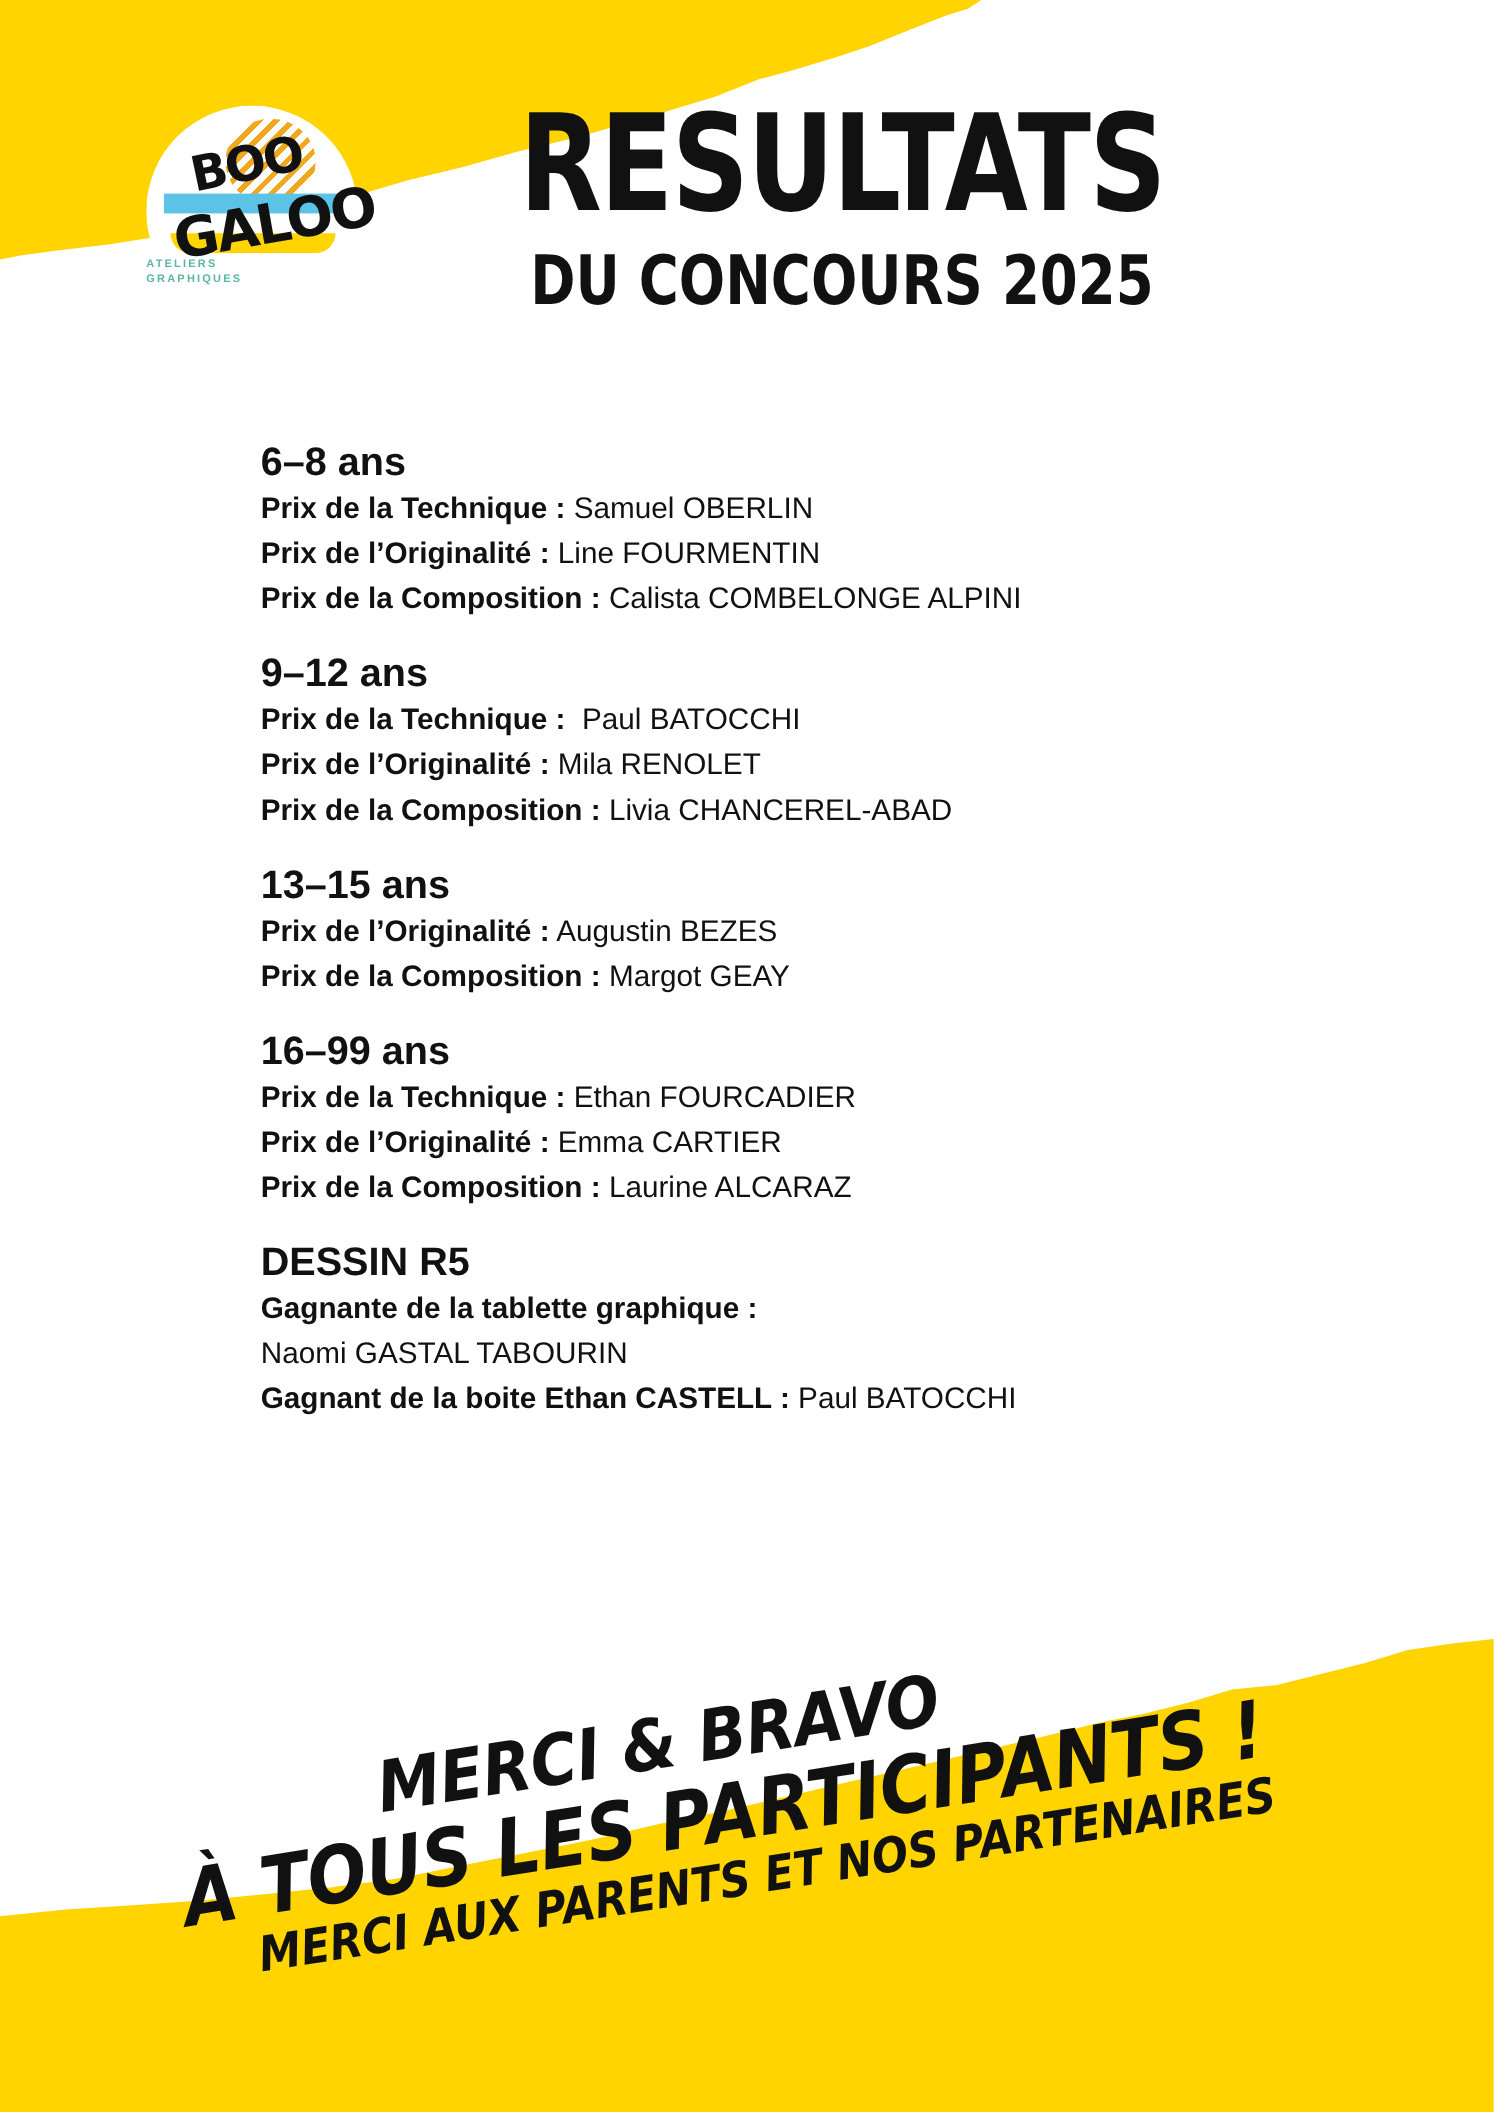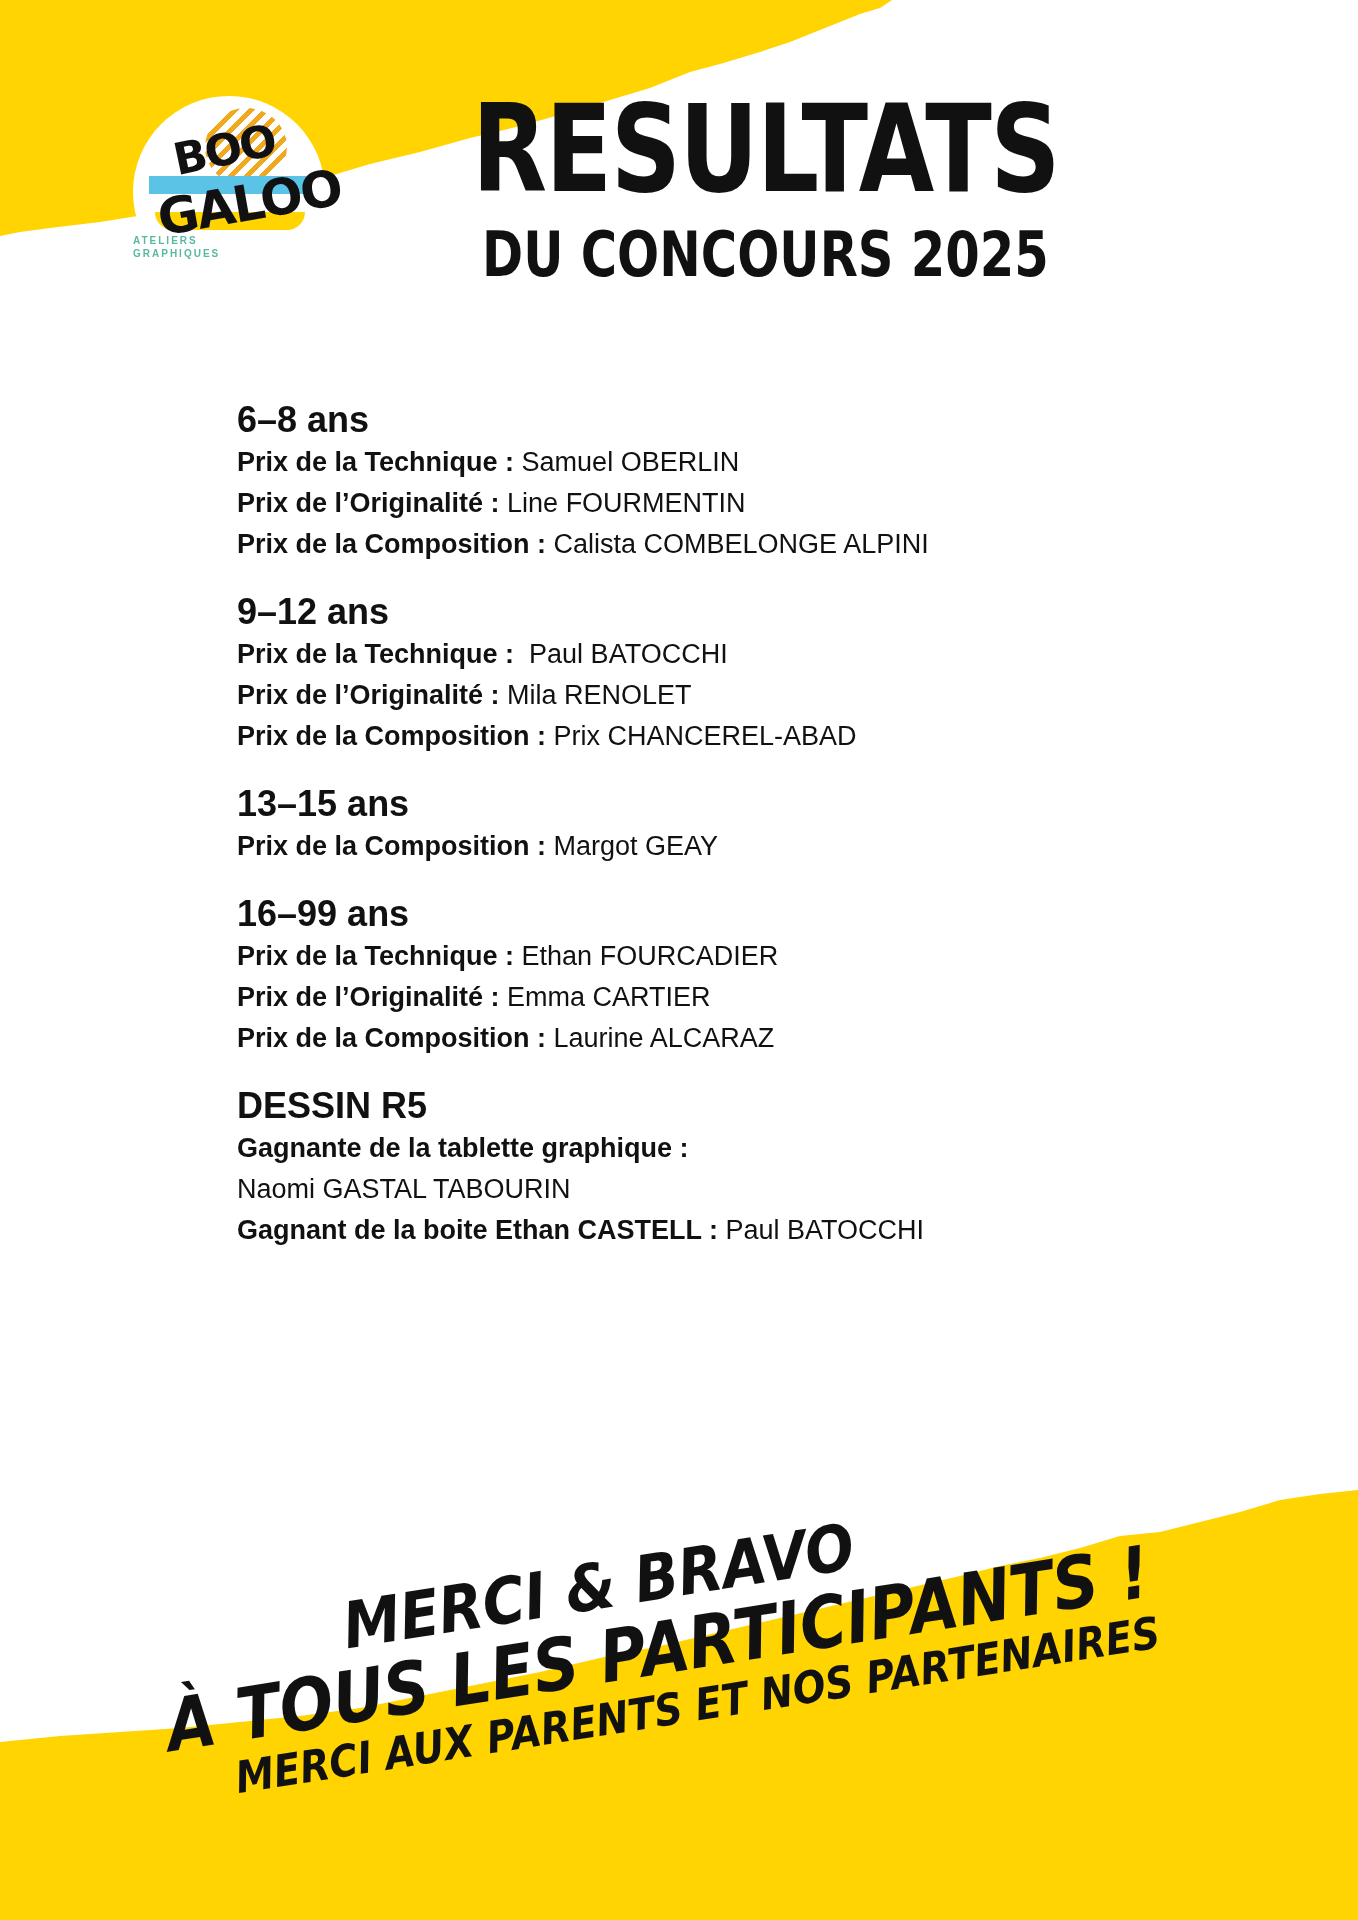--- a/index.html
+++ b/index.html
@@ -74,25 +74,26 @@
     <h3 class="section-title">6–8 ans</h3>
     <div class="line"><span class="lbl">Prix de la Technique :</span><span class="val"> Samuel OBERLIN</span></div>
     <div class="line"><span class="lbl">Prix de l’Originalité :</span><span class="val"> Line FOURMENTIN</span></div>
     <div class="line"><span class="lbl">Prix de la Composition :</span><span class="val"> Calista COMBELONGE ALPINI</span></div>
   </div>
 
   <div class="section">
     <h3 class="section-title">9–12 ans</h3>
     <div class="line"><span class="lbl">Prix de la Technique :</span><span class="val">  Paul BATOCCHI</span></div>
     <div class="line"><span class="lbl">Prix de l’Originalité :</span><span class="val"> Mila RENOLET</span></div>
-    <div class="line"><span class="lbl">Prix de la Composition :</span><span class="val"> Prix CHANCEREL-ABAD</span></div>
+    <div class="line"><span class="lbl">Prix de la Composition :</span><span class="val"> Livia CHANCEREL-ABAD</span></div>
   </div>
 
   <div class="section">
     <h3 class="section-title">13–15 ans</h3>
+    <div class="line"><span class="lbl">Prix de l’Originalité :</span><span class="val"> Augustin BEZES</span></div>
     <div class="line"><span class="lbl">Prix de la Composition :</span><span class="val"> Margot GEAY</span></div>
   </div>
 
   <div class="section">
     <h3 class="section-title">16–99 ans</h3>
     <div class="line"><span class="lbl">Prix de la Technique :</span><span class="val"> Ethan FOURCADIER</span></div>
     <div class="line"><span class="lbl">Prix de l’Originalité :</span><span class="val"> Emma CARTIER</span></div>
     <div class="line"><span class="lbl">Prix de la Composition :</span><span class="val"> Laurine ALCARAZ</span></div>
   </div>
 

